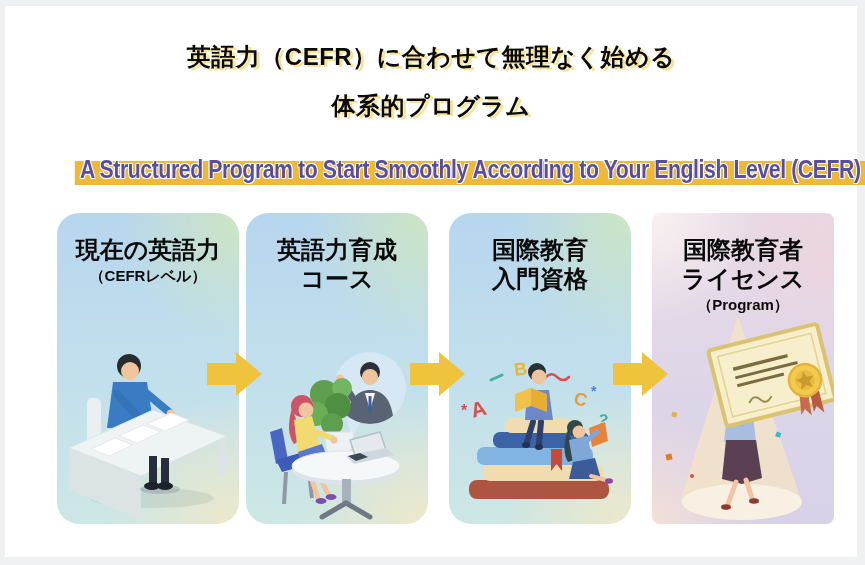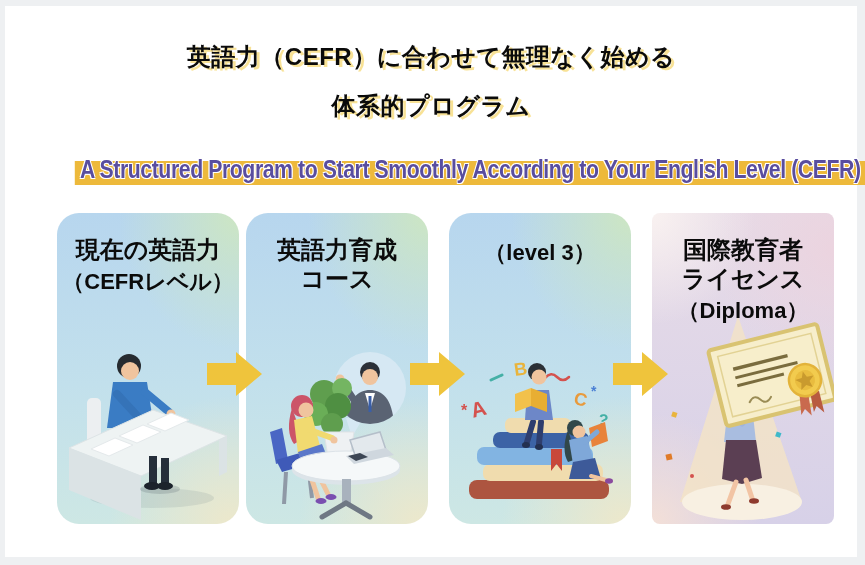--- a/index.html
+++ b/index.html
@@ -54,21 +54,21 @@
       radial-gradient(110% 65% at 0% 100%, rgba(246,225,214,0.92) 0%, rgba(246,225,214,0) 55%),
       linear-gradient(180deg,#e7dbe7 0%,#d7d1e8 100%);
     border-radius: 8px;
   }
   .card-head{padding-top:22px;text-align:center;position:relative;z-index:2;}
   .card-title{
     font-size:24px;font-weight:800;color:#0b0b0b;
     line-height:29px;white-space:pre-line;
   }
   .card-note{
-    font-size:22px;font-weight:800;color:#0b0b0b;margin-top:3px;
+    font-size:15px;font-weight:800;color:#0b0b0b;margin-top:3px;
   }
   .illus{position:absolute;left:0;bottom:0;z-index:1;}
   
   .arrow{position:absolute;top:345px;width:56px;height:46px;z-index:3;}
 </style>
 </head>
 <body>
 
 <div class="canvas">
 
@@ -160,21 +160,22 @@
       <line x1="100" y1="167" x2="76" y2="181" stroke="#6f7884" stroke-width="5" stroke-linecap="round"></line>
       <line x1="100" y1="167" x2="124" y2="181" stroke="#6f7884" stroke-width="5" stroke-linecap="round"></line>
       <polygon points="104,104 134,96 140,114 110,122" fill="#e3e9ed" stroke="#b5bfca" stroke-width="1.5"></polygon>
       <polygon points="100,120 140,112 148,119 108,128" fill="#cfd7de"></polygon>
       <polygon points="102,120 114,117 122,121 110,125" fill="#3c4654"></polygon>
     </svg>
   </div>
 
   <div class="card card-cool" style="left:444px">
     <div class="card-head">
-      <div class="card-note">（level 3）</div>
+      <div class="card-title">国際教育
+入門資格</div>
     </div>
     <svg class="illus" width="182" height="196" viewBox="0 0 182 196">
       <text x="24" y="90" font-size="21" font-weight="bold" fill="#d4524e" transform="rotate(-15 24 90)">A</text>
       <text x="66" y="48" font-size="18" font-weight="bold" fill="#e9b43c" transform="rotate(-8 66 48)">B</text>
       <text x="124" y="76" font-size="18" font-weight="bold" fill="#e89a3c" transform="rotate(12 124 76)">C</text>
       <text x="148" y="96" font-size="16" font-weight="bold" fill="#45b0a6" transform="rotate(14 148 96)">?</text>
       <text x="12" y="88" font-size="16" font-weight="bold" fill="#d4524e">*</text>
       <text x="142" y="68" font-size="14" font-weight="bold" fill="#4a7fd4">*</text>
       <path d="M96,50 q6,-7 12,-1 q6,6 12,0" stroke="#d4524e" stroke-width="2.5" fill="none" stroke-linecap="round"></path>
       <path d="M42,52 l11,-5" stroke="#45b0a6" stroke-width="3" stroke-linecap="round"></path>
@@ -202,21 +203,21 @@
       <polygon points="124,134 146,130 152,151 120,151" fill="#3d5a99"></polygon>
       <line x1="142" y1="148" x2="157" y2="152" stroke="#f0c49e" stroke-width="4" stroke-linecap="round"></line>
       <ellipse cx="160" cy="153" rx="4" ry="2.8" fill="#8a4a9e"></ellipse>
     </svg>
   </div>
 
   <div class="card card-warm" style="left:647px">
     <div class="card-head">
       <div class="card-title">国際教育者
 ライセンス</div>
-      <div class="card-note">（Diploma）</div>
+      <div class="card-note">（Program）</div>
     </div>
     <svg class="illus" width="182" height="218" viewBox="0 0 182 218">
       <polygon points="86,10 28,196 150,196" fill="#f4e3c6" opacity="0.8"></polygon>
       <ellipse cx="90" cy="196" rx="60" ry="18" fill="#f8f0e2"></ellipse>
       <rect x="20" y="106" width="5" height="5" fill="#e9b43c" transform="rotate(18 22 108)"></rect>
       <rect x="14" y="148" width="6" height="6" fill="#e07b28" transform="rotate(-12 17 151)"></rect>
       <rect x="124" y="126" width="5" height="5" fill="#3fb9c9" transform="rotate(20 126 128)"></rect>
       <circle cx="64" cy="60" r="2.5" fill="#d4524e"></circle>
       <circle cx="96" cy="146" r="2" fill="#ffffff"></circle>
       <circle cx="108" cy="92" r="2" fill="#3fb9c9"></circle>

